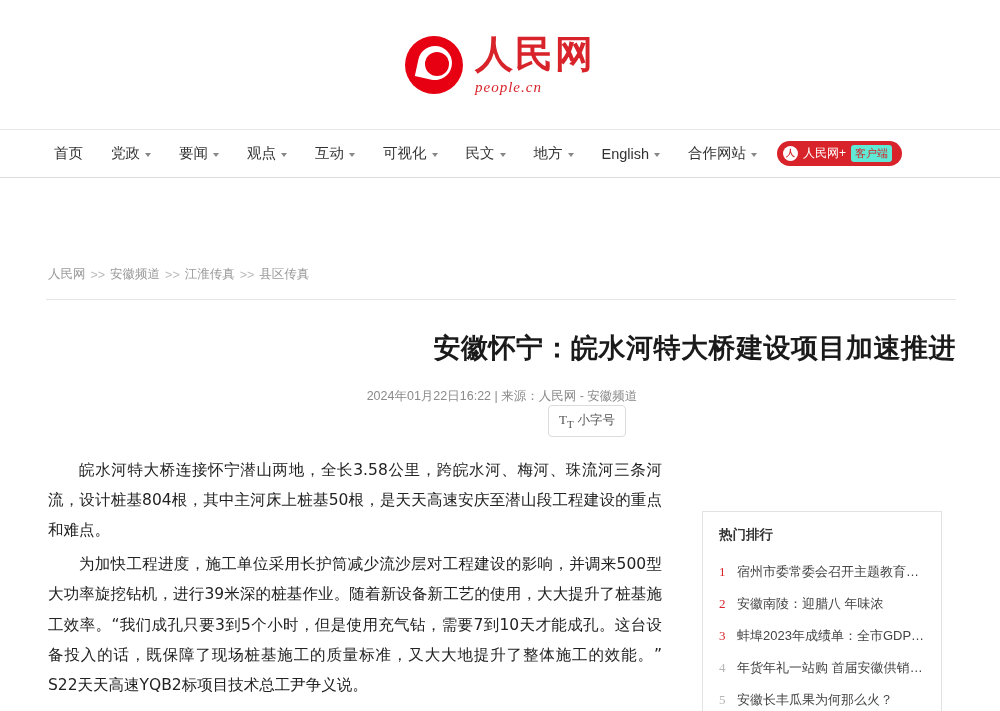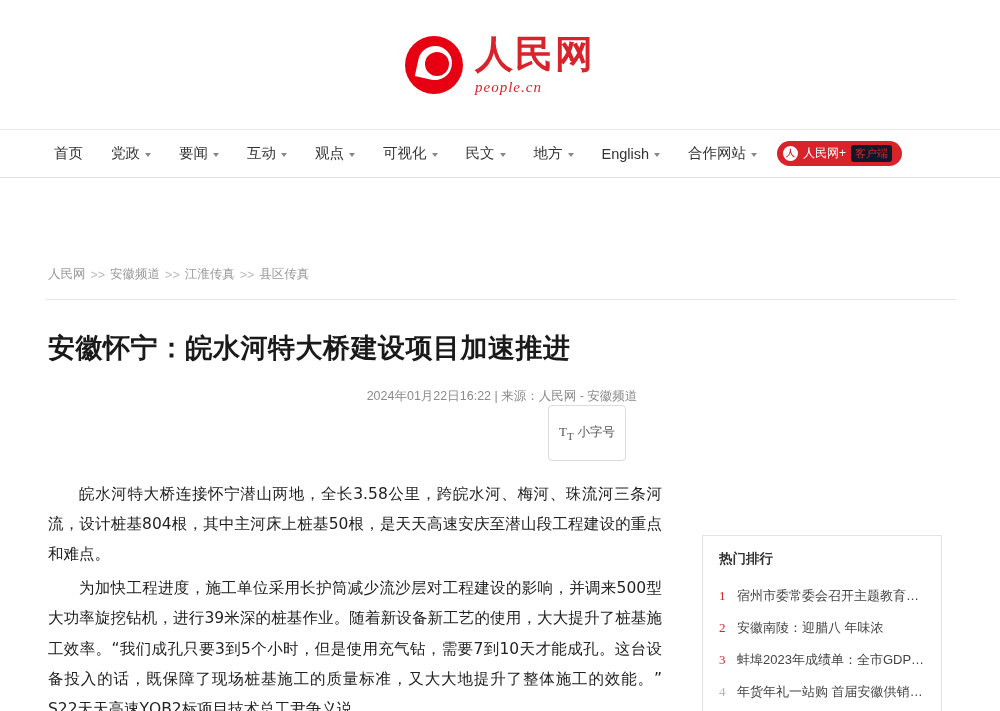--- a/index.html
+++ b/index.html
@@ -133,21 +133,21 @@
     border-radius: 50%;
     background: #fff;
     color: #d8232a;
     font-size: 9px;
     display: flex;
     align-items: center;
     justify-content: center;
     font-weight: bold;
   }
   .app-pill .pill-badge {
-    background: #0f172a;
+    background: #5eead4;
     color: #d8232a;
     border-radius: 3px;
     padding: 1px 4px;
     font-size: 11px;
   }
   .nav-right {
     display: flex;
     align-items: stretch;
   }
   .nav-icon-btn {
@@ -185,41 +185,42 @@
   .breadcrumb a { color: #999; text-decoration: none; cursor: pointer; }
   .bc-sep { color: #bbb; }
 
   h1.article-title {
     font-size: 27px;
     font-weight: bold;
     color: #1a1a1a;
     margin: 30px 0 0 2px;
     letter-spacing: 0.5px;
     font-family: "DejaVu Sans", sans-serif;
+    text-align: right;
   }
 
   .meta-row {
     display: flex;
     align-items: center;
     margin-top: 22px;
     padding-left: 2px;
     flex-direction: column;
   }
   .meta-text {
     font-size: 12.5px;
     color: #8a8a8a;
   }
   .fontsize-btn {
     margin-left: 170px;
     border: 1px solid #dcdcdc;
     border-radius: 4px;
     background: #fff;
     font-size: 12.5px;
     color: #555;
-    padding: 18px 10px;
+    padding: 6px 10px;
     display: flex;
     align-items: center;
     gap: 4px;
     cursor: pointer;
   }
   .fontsize-btn .tt {
     font-family: "Liberation Serif", serif;
     font-size: 13px;
   }
 
@@ -301,25 +302,25 @@
     </div>
     <div class="nav-item">
       <span>党政</span>
       <i class="caret"></i>
     </div>
     <div class="nav-item">
       <span>要闻</span>
       <i class="caret"></i>
     </div>
     <div class="nav-item">
+      <span>观点</span>
+      <i class="caret"></i>
+    </div>
+    <div class="nav-item">
       <span>互动</span>
-      <i class="caret"></i>
-    </div>
-    <div class="nav-item">
-      <span>观点</span>
       <i class="caret"></i>
     </div>
     <div class="nav-item">
       <span>可视化</span>
       <i class="caret"></i>
     </div>
     <div class="nav-item">
       <span>民文</span>
       <i class="caret"></i>
     </div>

